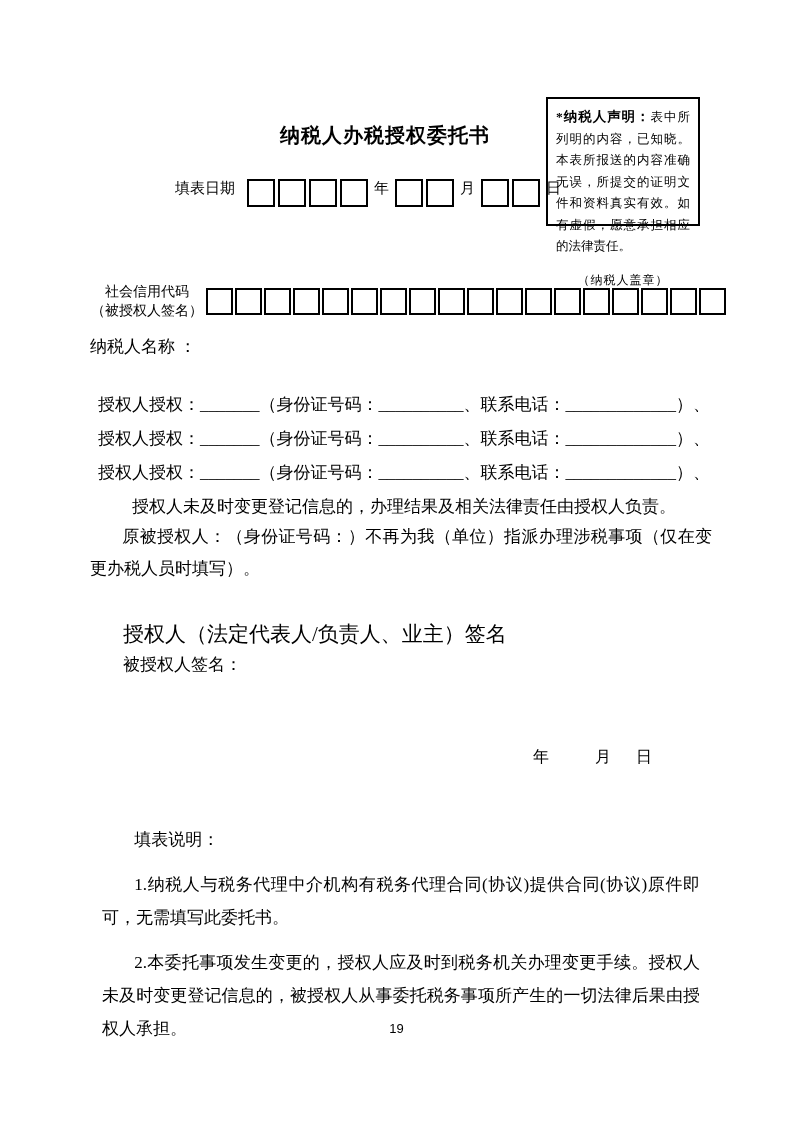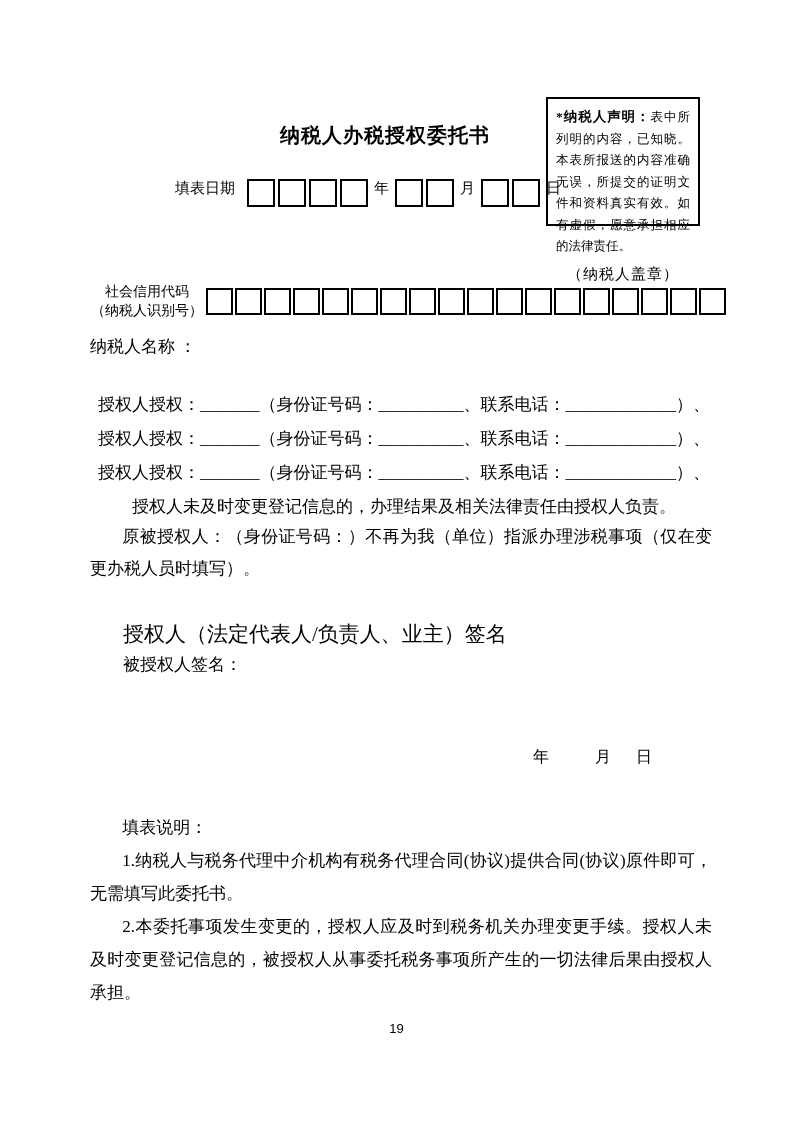--- a/index.html
+++ b/index.html
@@ -31,21 +31,21 @@
     border:2px solid #000;box-sizing:border-box;background:#fff;
   }
   
   .decl-box{
     position:absolute;left:546px;top:97px;width:154px;height:129px;
     border:2px solid #000;box-sizing:border-box;
     padding:7px 8px 2px 8px;
     font-size:12.5px;line-height:21.5px;text-align:justify;
   }
   .decl-box .decl-title{font-weight:bold;font-size:13.5px;}
-  .decl-seal{margin-top:6px;text-align:center;font-size:15px;letter-spacing:1px;}
+  .decl-seal{margin-top:12px;text-align:center;font-size:12px;letter-spacing:1px;}
   
   .code-row{
     position:absolute;left:88px;top:282px;
     display:flex;align-items:center;
   }
   .code-label{
     width:118px;text-align:center;
     font-size:14px;line-height:19px;flex:none;
   }
   .code-boxes{display:flex;gap:2px;margin-left:0;}
@@ -72,21 +72,21 @@
   .sig-line2{position:absolute;left:90px;top:653px;font-size:17px;padding-left:33px;}
   
   .ymd{position:absolute;left:533px;top:747px;font-size:16px;}
   .ymd .m{margin-left:42px;}
   .ymd .d{margin-left:21px;}
   
   .instructions{
     position:absolute;left:90px;top:811px;width:622px;
     font-size:17px;line-height:33px;text-align:justify;
   }
-  .instructions p{margin:0;text-indent:1.9em;}
+  .instructions p{margin:12px;text-indent:1.9em;}
   
   .page-number{
     position:absolute;left:0;top:1021px;width:100%;
     text-align:center;font-size:13px;
     font-family:"Liberation Sans","DejaVu Sans",sans-serif;
   }
 </style>
 </head>
 <body>
 
@@ -116,21 +116,21 @@
     <span class="boxgroup">
         <span class="dbox"></span>
         <span class="dbox"></span>
       </span>
     <span class="lbl">日</span>
   </div>
 
   <div class="code-row">
     <div class="code-label">
       <div>社会信用代码</div>
-      <div>（纳税人识别号）</div>
+      <div>（被授权人签名）</div>
     </div>
     <div class="code-boxes">
         <span class="cbox"></span>
         <span class="cbox"></span>
         <span class="cbox"></span>
         <span class="cbox"></span>
         <span class="cbox"></span>
         <span class="cbox"></span>
         <span class="cbox"></span>
         <span class="cbox"></span>

